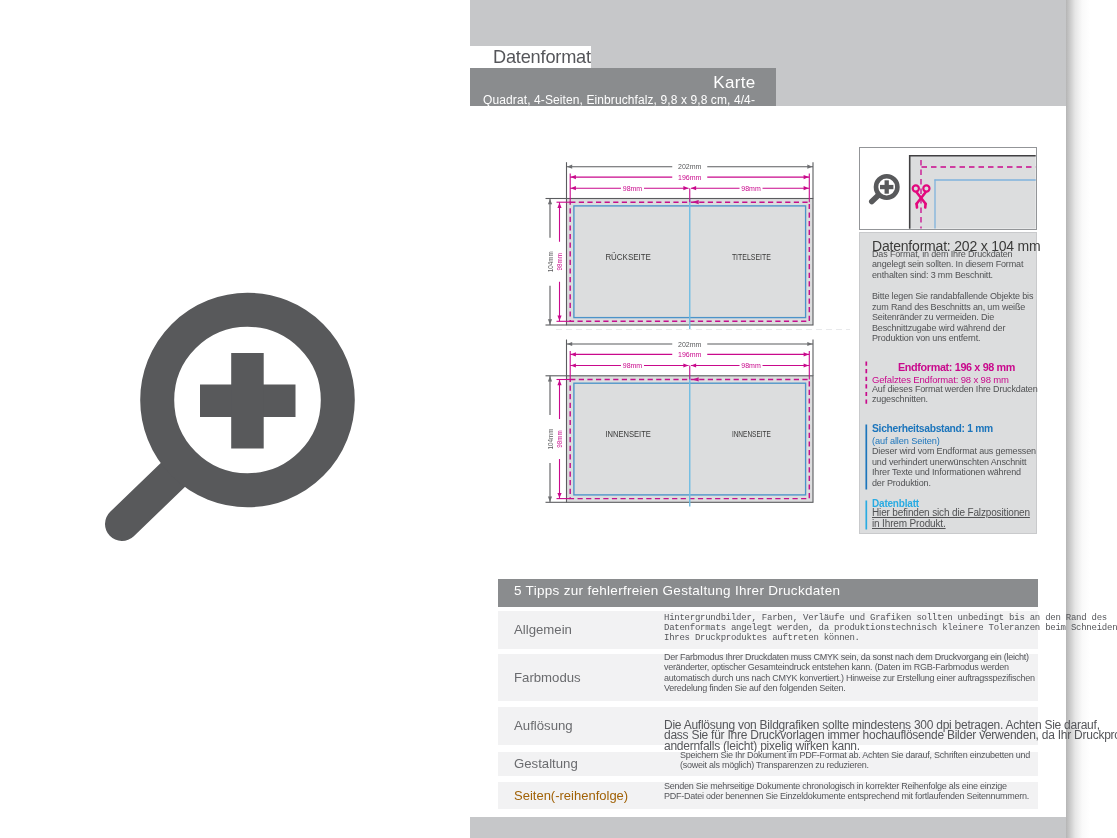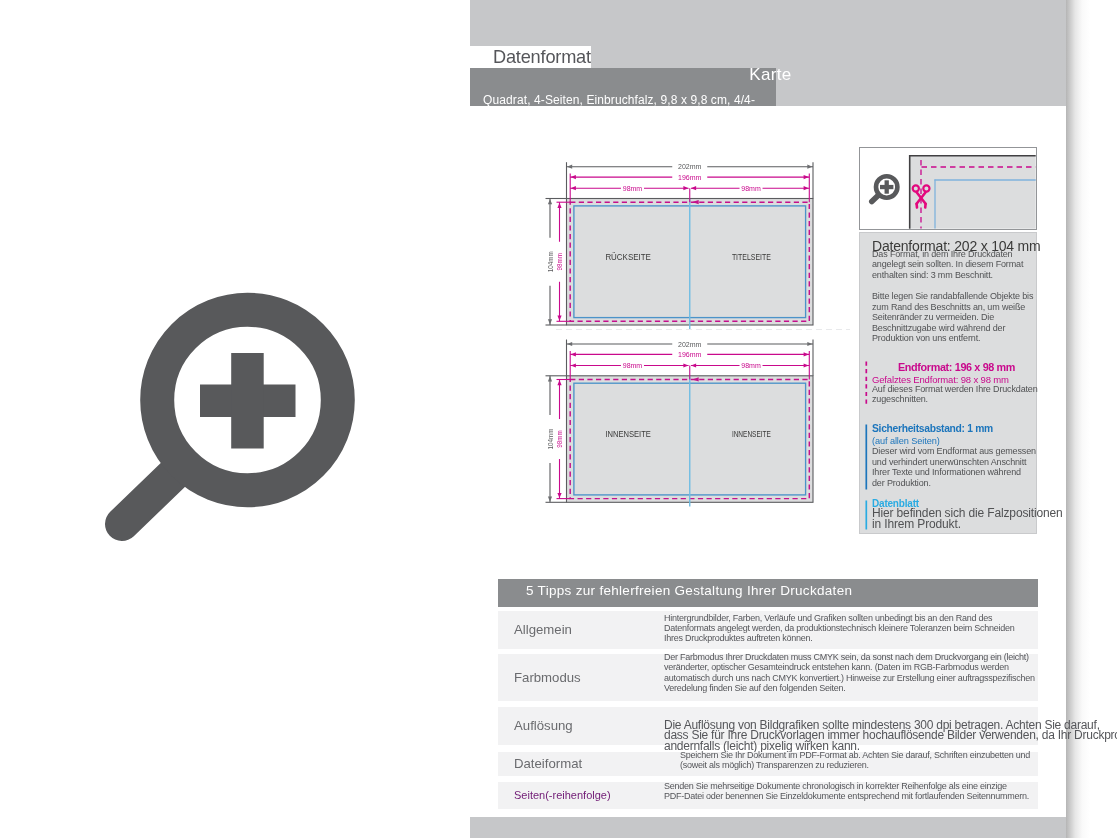--- a/index.html
+++ b/index.html
@@ -16,21 +16,21 @@
   background:linear-gradient(to right, rgba(70,70,70,0.40), rgba(110,110,110,0.17) 38%, rgba(150,150,150,0.05) 68%, rgba(255,255,255,0) 100%);"></div>
 
 <div class="abs" style="left:470px;top:0;width:596px;height:105.5px;background:#C6C7C9;"></div>
 
 <div class="abs" style="left:470px;top:46px;width:121px;height:22px;background:#ffffff;"></div>
 
 <div class="abs" style="left:493px;top:47.5px;width:120px;height:19px;font-size:18.2px;color:#55565A;line-height:19px;letter-spacing:-0.2px;">Datenformat</div>
 
 <div class="abs" style="left:470px;top:68px;width:306px;height:38px;background:#8A8C8E;"></div>
 
-<div class="abs" style="left:470px;top:65px;width:285.5px;height:20px;font-size:17px;color:#ffffff;text-align:right;letter-spacing:0.3px;padding-left:36px;">Karte</div>
+<div class="abs" style="left:470px;top:73px;width:285.5px;height:20px;font-size:17px;color:#ffffff;text-align:right;letter-spacing:0.3px;">Karte</div>
 
 <div class="abs" style="left:470px;top:92.5px;width:285px;height:11px;font-size:12px;color:#ffffff;text-align:right;letter-spacing:0.1px;">Quadrat, 4-Seiten, Einbruchfalz, 9,8 x 9,8 cm, 4/4-farbig</div>
 
 <div class="abs" style="left:858.5px;top:146.5px;width:178px;height:83px;background:#ffffff;border:1px solid #939598;box-sizing:border-box;"></div>
 
 <div class="abs" style="left:858.5px;top:232.3px;width:178px;height:301.7px;background:#DCDDDE;border:1px solid #C9CACC;box-sizing:border-box;"></div>
 
 <div class="abs" style="left:872px;top:238.2px;font-size:14px;font-weight:normal;color:#3A3A39;letter-spacing:-0.2px;white-space:nowrap;">Datenformat: 202 x 104 mm</div>
 
 <div class="abs" style="left:872px;top:248.6px;font-size:9px;line-height:10.5px;color:#515254;letter-spacing:-0.15px;white-space:nowrap;">Das Format, in dem Ihre Druckdaten<br>angelegt sein sollten. In diesem Format<br>enthalten sind: 3 mm Beschnitt.</div>
@@ -44,53 +44,53 @@
 <div class="abs" style="left:872px;top:383.7px;font-size:9px;line-height:10.5px;color:#515254;letter-spacing:-0.15px;white-space:nowrap;">Auf dieses Format werden Ihre Druckdaten<br>zugeschnitten.</div>
 
 <div class="abs" style="left:872px;top:423.1px;font-size:10.3px;font-weight:bold;color:#1C75BC;letter-spacing:-0.3px;white-space:nowrap;">Sicherheitsabstand: 1 mm</div>
 
 <div class="abs" style="left:872px;top:435.9px;font-size:9.2px;color:#1C75BC;letter-spacing:-0.1px;white-space:nowrap;">(auf allen Seiten)</div>
 
 <div class="abs" style="left:872px;top:446.4px;font-size:9px;line-height:10.5px;color:#515254;letter-spacing:-0.15px;white-space:nowrap;">Dieser wird vom Endformat aus gemessen<br>und verhindert unerwünschten Anschnitt<br>Ihrer Texte und Informationen während<br>der Produktion.</div>
 
 <div class="abs" style="left:872px;top:497.8px;font-size:10px;font-weight:bold;color:#29ABE2;letter-spacing:-0.2px;white-space:nowrap;">Datenblatt</div>
 
-<div class="abs" style="left:872px;top:508.3px;font-size:12px;line-height:10.5px;color:#515254;letter-spacing:-0.15px;white-space:nowrap;">Hier befinden sich die Falzpositionen<br>in Ihrem Produkt.</div>
+<div class="abs" style="left:872px;top:508.3px;font-size:10px;line-height:10.5px;color:#515254;letter-spacing:-0.15px;white-space:nowrap;text-decoration:underline;">Hier befinden sich die Falzpositionen<br>in Ihrem Produkt.</div>
 
 <div class="abs" style="left:498px;top:578.6px;width:539.5px;height:28.4px;background:#8A8C8E;"></div>
 
-<div class="abs" style="left:514px;top:582.5px;font-size:13.5px;color:#ffffff;letter-spacing:0.3px;white-space:nowrap;margin-left:12px;">5 Tipps zur fehlerfreien Gestaltung Ihrer Druckdaten</div>
+<div class="abs" style="left:514px;top:582.5px;font-size:13.5px;color:#ffffff;letter-spacing:0.3px;white-space:nowrap;">5 Tipps zur fehlerfreien Gestaltung Ihrer Druckdaten</div>
 
 <div class="abs" style="left:498px;top:611px;width:539.5px;height:37.8px;background:#F2F2F3;"></div>
 
 <div class="abs" style="left:514px;top:611px;height:37.8px;display:flex;align-items:center;font-size:13.2px;color:#6A6B6E;letter-spacing:0;">Allgemein</div>
 
-<div class="abs" style="left:664px;top:612.5px;font-size:9px;line-height:10.3px;color:#55565A;letter-spacing:-0.25px;white-space:nowrap;">Hintergrundbilder, Farben, Verläufe und Grafiken sollten unbedingt bis an den Rand des<br>Datenformats angelegt werden, da produktionstechnisch kleinere Toleranzen beim Schneiden<br>Ihres Druckproduktes auftreten können.</div>
+<div class="abs" style="left:664px;top:612.5px;font-size:9px;line-height:10.3px;color:#55565A;letter-spacing:-0.25px;white-space:nowrap;font-family:Liberation Mono, monospace;">Hintergrundbilder, Farben, Verläufe und Grafiken sollten unbedingt bis an den Rand des<br>Datenformats angelegt werden, da produktionstechnisch kleinere Toleranzen beim Schneiden<br>Ihres Druckproduktes auftreten können.</div>
 
 <div class="abs" style="left:498px;top:653.5px;width:539.5px;height:47px;background:#F2F2F3;"></div>
 
 <div class="abs" style="left:514px;top:653.5px;height:47px;display:flex;align-items:center;font-size:13.2px;color:#6A6B6E;letter-spacing:0;">Farbmodus</div>
 
 <div class="abs" style="left:664px;top:652.1px;font-size:9px;line-height:10.3px;color:#55565A;letter-spacing:-0.25px;white-space:nowrap;">Der Farbmodus Ihrer Druckdaten muss CMYK sein, da sonst nach dem Druckvorgang ein (leicht)<br>veränderter, optischer Gesamteindruck entstehen kann. (Daten im RGB-Farbmodus werden<br>automatisch durch uns nach CMYK konvertiert.) Hinweise zur Erstellung einer auftragsspezifischen<br>Veredelung finden Sie auf den folgenden Seiten.</div>
 
 <div class="abs" style="left:498px;top:706.8px;width:539.5px;height:38.4px;background:#F2F2F3;"></div>
 
 <div class="abs" style="left:514px;top:706.8px;height:38.4px;display:flex;align-items:center;font-size:13.2px;color:#6A6B6E;letter-spacing:0;text-align:center;">Auflösung</div>
 
 <div class="abs" style="left:664px;top:720px;font-size:12px;line-height:10.3px;color:#55565A;letter-spacing:-0.25px;white-space:nowrap;">Die Auflösung von Bildgrafiken sollte mindestens 300 dpi betragen. Achten Sie darauf,<br>dass Sie für Ihre Druckvorlagen immer hochauflösende Bilder verwenden, da Ihr Druckprodukt<br>andernfalls (leicht) pixelig wirken kann.</div>
 
 <div class="abs" style="left:498px;top:751.6px;width:539.5px;height:24.6px;background:#F2F2F3;"></div>
 
-<div class="abs" style="left:514px;top:751.6px;height:24.6px;display:flex;align-items:center;font-size:13.2px;color:#6A6B6E;letter-spacing:0;">Dateiformat</div>
+<div class="abs" style="left:514px;top:751.6px;height:24.6px;display:flex;align-items:center;font-size:13.2px;color:#6A6B6E;letter-spacing:0;">Gestaltung</div>
 
 <div class="abs" style="left:664px;top:750.1px;font-size:9px;line-height:10.3px;color:#55565A;letter-spacing:-0.25px;white-space:nowrap;margin-left:16px;">Speichern Sie Ihr Dokument im PDF-Format ab. Achten Sie darauf, Schriften einzubetten und<br>(soweit als möglich) Transparenzen zu reduzieren.</div>
 
 <div class="abs" style="left:498px;top:781.9px;width:539.5px;height:27.2px;background:#F2F2F3;"></div>
 
-<div class="abs" style="left:514px;top:781.9px;height:27.2px;display:flex;align-items:center;font-size:11px;color:#701a75;letter-spacing:0;text-align:right;">Seiten(-reihenfolge)</div>
+<div class="abs" style="left:514px;top:781.9px;height:27.2px;display:flex;align-items:center;font-size:13px;color:#a16207;letter-spacing:0;text-align:right;">Seiten(-reihenfolge)</div>
 
 <div class="abs" style="left:664px;top:780.8px;font-size:9px;line-height:10.3px;color:#55565A;letter-spacing:-0.25px;white-space:nowrap;">Senden Sie mehrseitige Dokumente chronologisch in korrekter Reihenfolge als eine einzige<br>PDF-Datei oder benennen Sie Einzeldokumente entsprechend mit fortlaufenden Seitennummern.</div>
 
 <div class="abs" style="left:470px;top:816.7px;width:596px;height:21.3px;background:#C6C7C9;"></div>
 
 <svg class="abs" style="left:0;top:0;" width="1117" height="838" viewBox="0 0 1117 838">
 
   <rect x="566.5" y="198.5" width="246.5" height="126.5" fill="#DCDDDE" stroke="#5B5C5F" stroke-width="1.1"></rect>
 
   <rect x="570.2" y="202.2" width="239.0999999999999" height="119.10000000000002" fill="none" stroke="#C4108C" stroke-width="1.45" stroke-dasharray="5.2,3.4"></rect>

